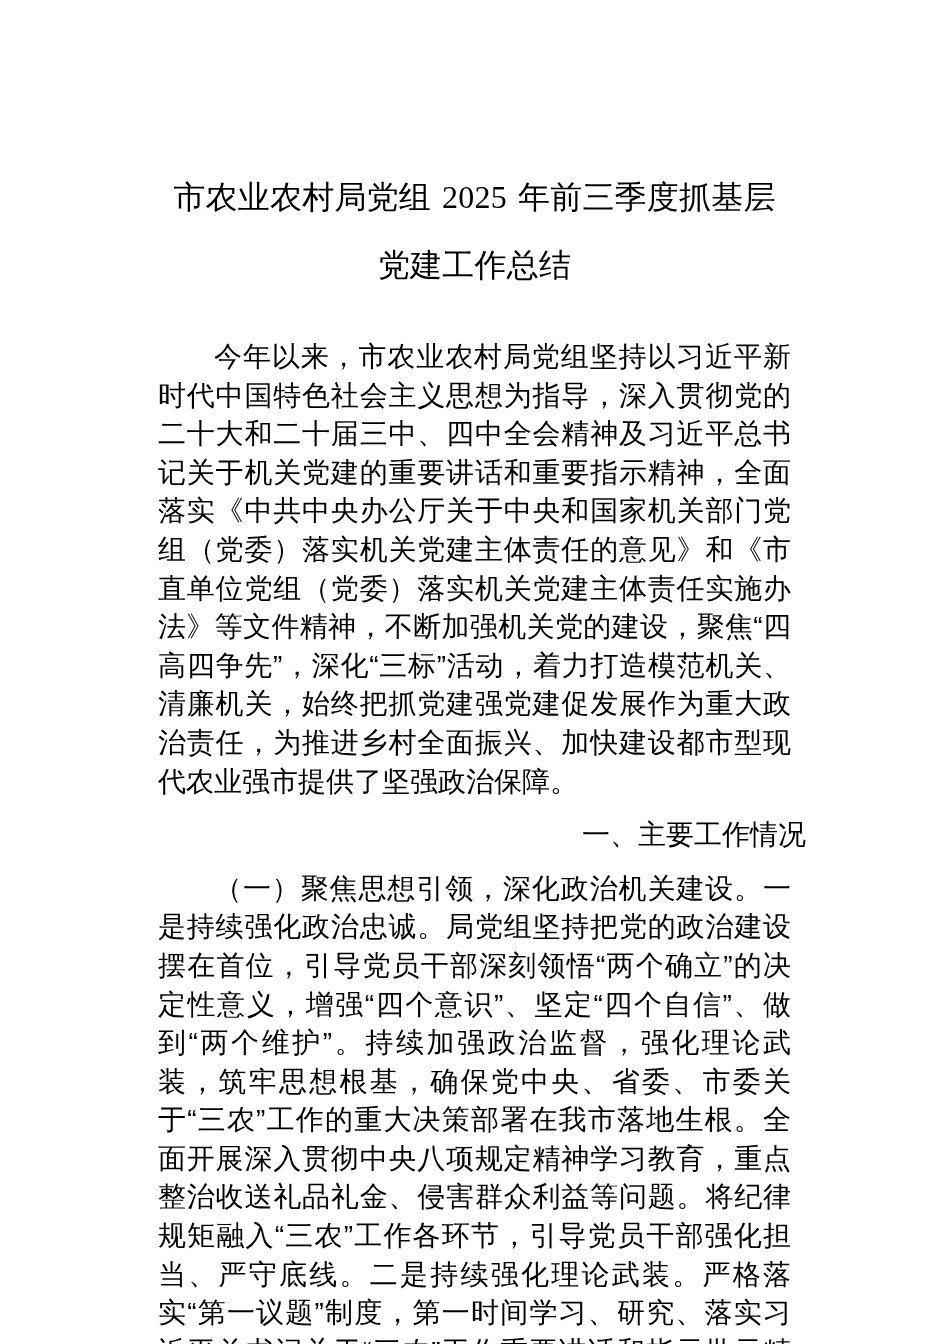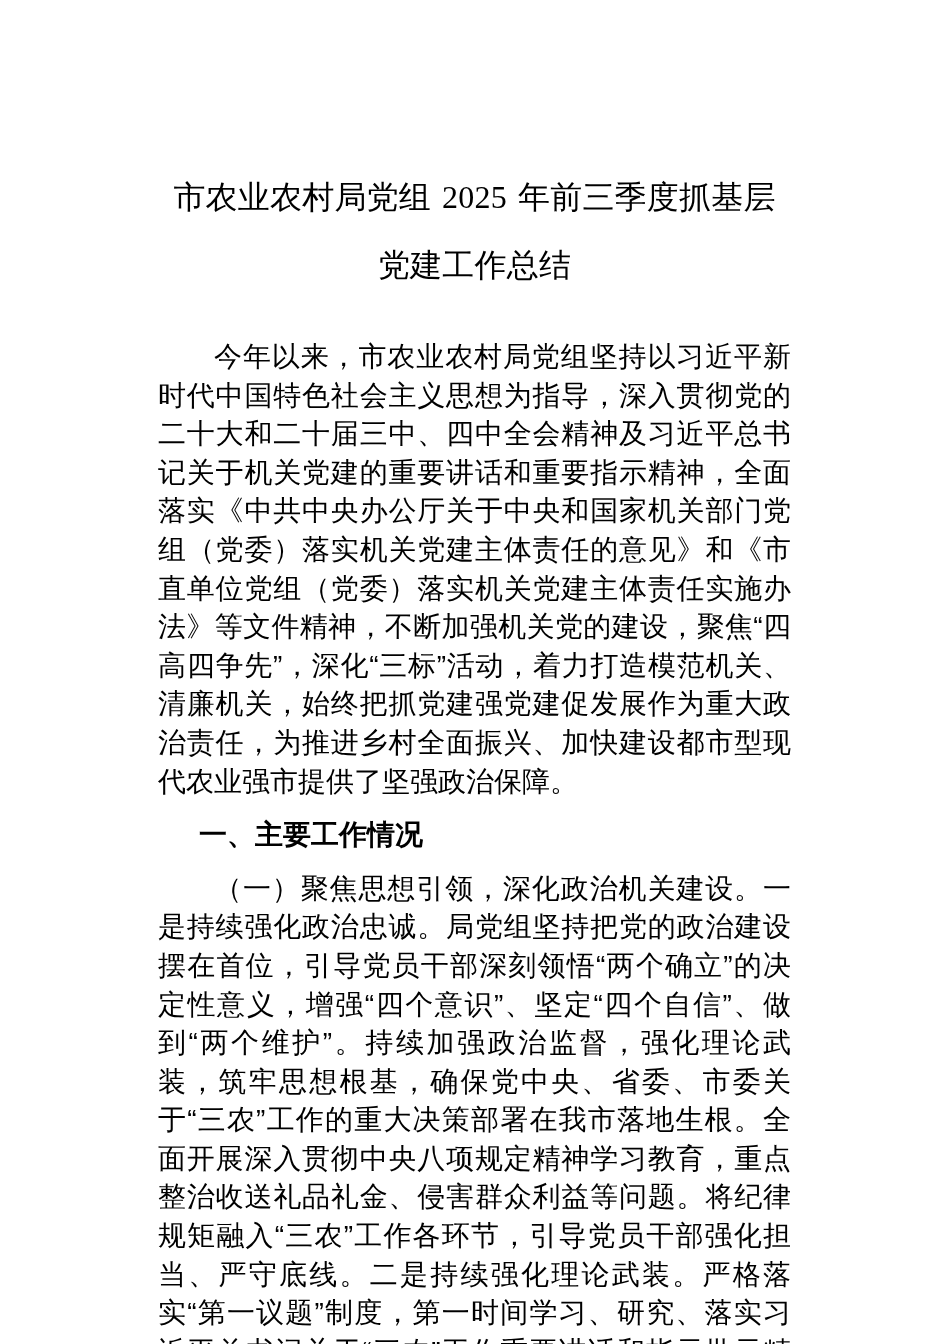--- a/index.html
+++ b/index.html
@@ -57,23 +57,23 @@
     text-indent: 56px;
     word-break: break-all;
     letter-spacing: 0;
   }
 
   p.heading {
     margin: 0;
     font-family: "Liberation Sans", "DejaVu Sans", sans-serif;
     font-size: 28px;
     line-height: 38.6px;
-    font-weight: 700;
+    font-weight: 400;
     color: #000000;
-    text-align: left;
+    text-align: right;
     text-indent: 56px;
     word-break: break-all;
   }
 
   
   .latin {
     font-family: "Liberation Serif", "DejaVu Serif", serif;
     padding: 0 2px;
   }
 </style>

